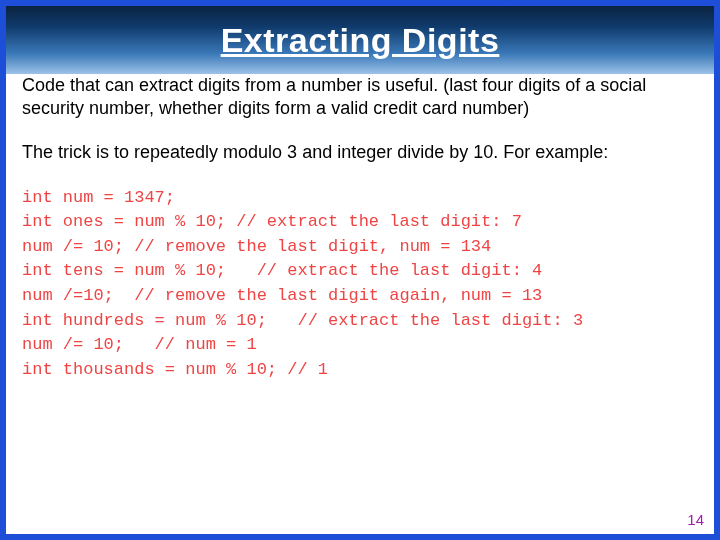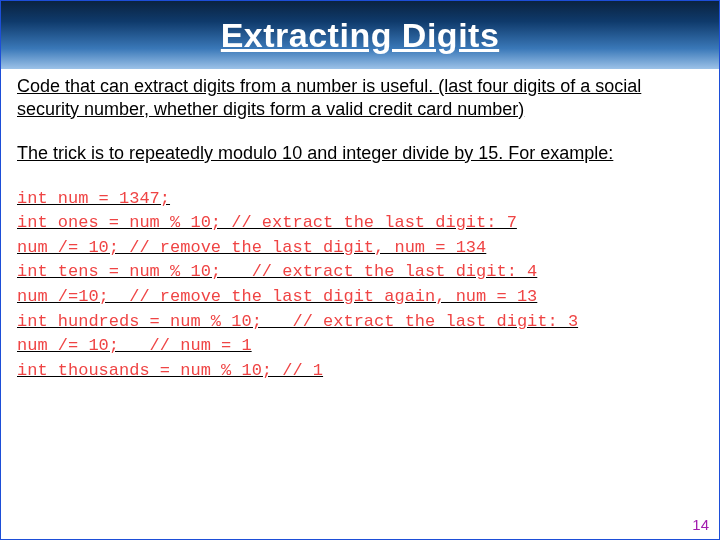--- a/index.html
+++ b/index.html
@@ -1,35 +1,35 @@
 <!DOCTYPE html>
 <html><head>
 <meta charset="utf-8">
 <style>
   * { margin: 0; padding: 0; box-sizing: border-box; }
   html, body { width: 720px; height: 540px; overflow: hidden; background: #fff; font-family: Verdana, Geneva, sans-serif; }
-  .slide { width: 720px; height: 540px; position: relative; border: 1px solid #1d4ed8; text-decoration: underline; }
+  .slide { width: 720px; height: 540px; position: relative; border: 6px solid #1d4ed8; }
   .banner {
     width: 100%;
     height: 68px;
     background: linear-gradient(to bottom, #0a2340 0%, #0f3a6b 30%, #3a78b8 70%, #9cc2e8 100%);
     display: flex;
     align-items: center;
     justify-content: center;
   }
   .title {
     font-family: Verdana, Geneva, sans-serif;
     font-weight: 700;
     font-size: 34px;
     color: #fff;
     text-decoration: underline;
     letter-spacing: 0.5px;
   }
   .body {
-    padding: 6px 16px 0 16px;
+    padding: 0 16px 0 16px;
   }
   .para {
     font-size: 18px;
     line-height: 1.25;
     color: #000;
     margin-bottom: 22px;
   }
   .code {
     font-family: "Courier New", Courier, monospace;
     font-size: 17px;
@@ -48,21 +48,21 @@
 </style>
 </head>
 <body>
 
 <div class="slide">
   <div class="banner">
     <div class="title">Extracting Digits</div>
   </div>
   <div class="body">
     <p class="para">Code that can extract digits from a number is useful. (last four digits of a social security number, whether digits form a valid credit card number)</p>
-    <p class="para">The trick is to repeatedly modulo 10 and integer divide by 15. For example:</p>
+    <p class="para">The trick is to repeatedly modulo 3 and integer divide by 10. For example:</p>
     <div class="code">int num = 1347;
 int ones = num % 10; // extract the last digit: 7
 num /= 10; // remove the last digit, num = 134
 int tens = num % 10;   // extract the last digit: 4
 num /=10;  // remove the last digit again, num = 13
 int hundreds = num % 10;   // extract the last digit: 3
 num /= 10;   // num = 1
 int thousands = num % 10; // 1</div>
   </div>
   <div class="pagenum">14</div>

